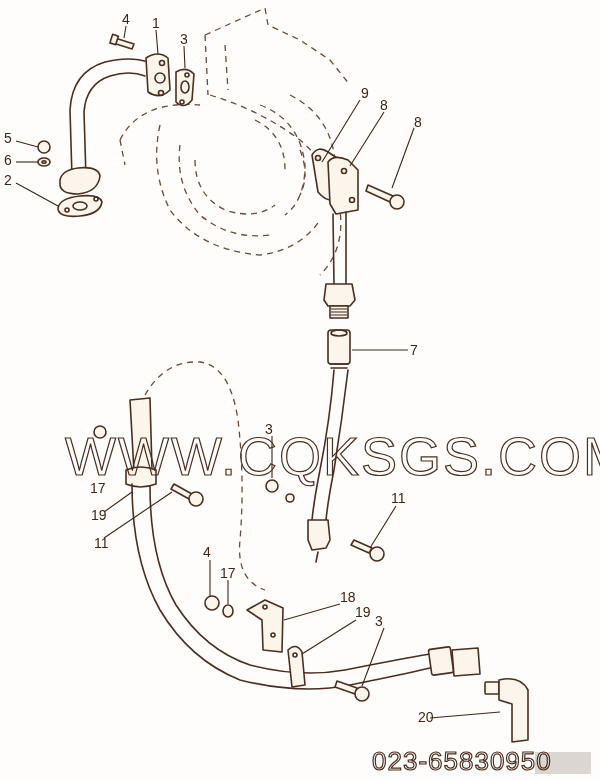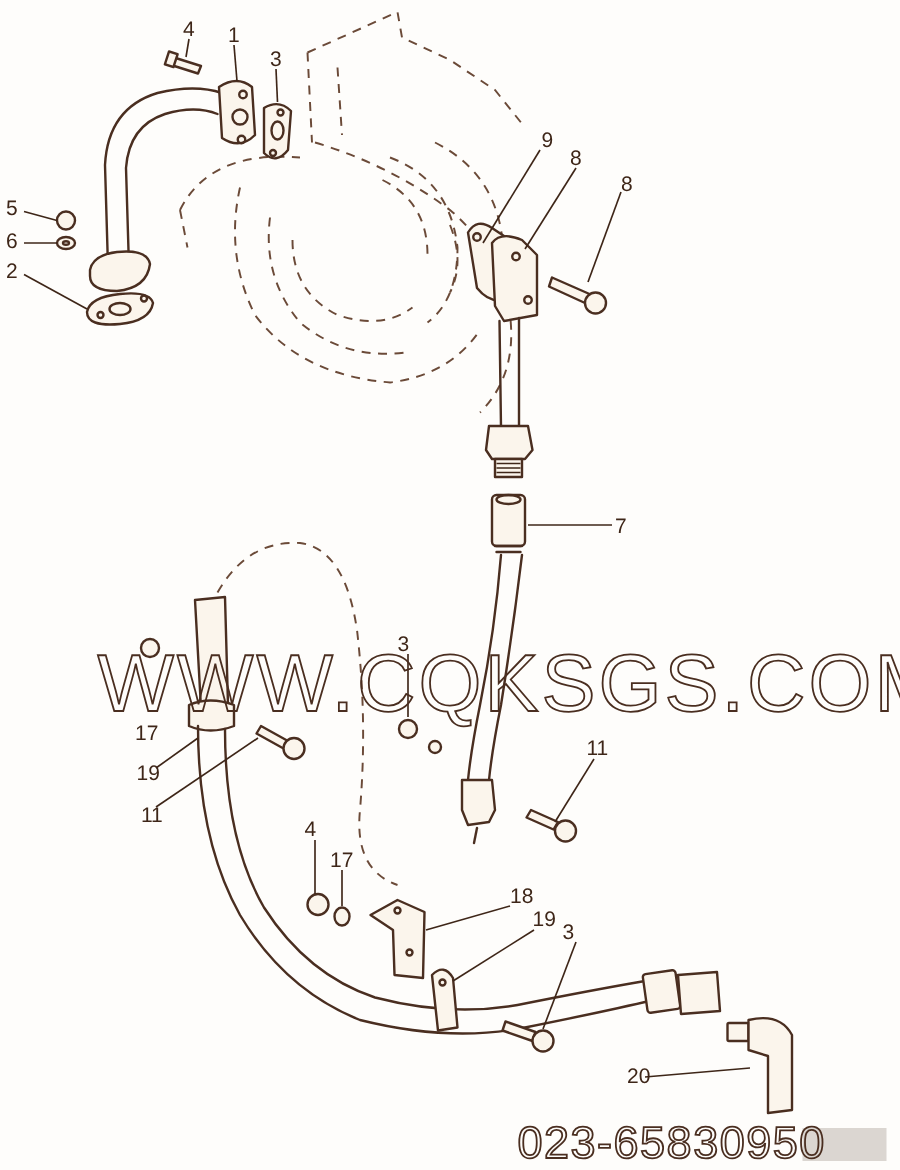--- a/index.html
+++ b/index.html
@@ -10,21 +10,21 @@
     svg { position: absolute; left: 0; top: 0; }
     .ink { stroke: #4a2e20; fill: none; stroke-width: 1.6; stroke-linecap: round; stroke-linejoin: round; }
     .inkfill { stroke: #4a2e20; fill: #fbf5ec; stroke-width: 1.6; stroke-linejoin: round; }
     .dash { stroke: #6b4a38; fill: none; stroke-width: 1.3; stroke-dasharray: 6 5; }
     .leader { stroke: #3e2618; stroke-width: 1.1; fill: none; }
     .callout { position: absolute; font-size: 14px; color: #3e2618; line-height: 1; font-family: "Liberation Sans", sans-serif; }
     .wm { position: absolute; font-family: "Liberation Sans", sans-serif; color: transparent;
           -webkit-text-stroke: 1.2px #4a2e20; letter-spacing: 2px; white-space: nowrap; margin-left: 35px; }
     .wm-site { left: 30px; top: 425px; font-size: 54px; }
     .wm-tel { left: 300px; top: 718px; font-size: 30px; letter-spacing: 1px; }
-    .wm-tel2 { left: 310px; top: 746px; font-size: 30px; letter-spacing: 1px; }
+    .wm-tel2 { left: 337px; top: 746px; font-size: 26px; letter-spacing: 1px; }
     .code-box { position: absolute; left: 535px; top: 752px; width: 56px; height: 22px;
                 background: #3e2618; opacity: 0.18; }
   </style>
 </head>
 <body>
 
 <div id="stage">
   <svg width="600" height="780" viewBox="0 0 600 780">
 
     <g>

